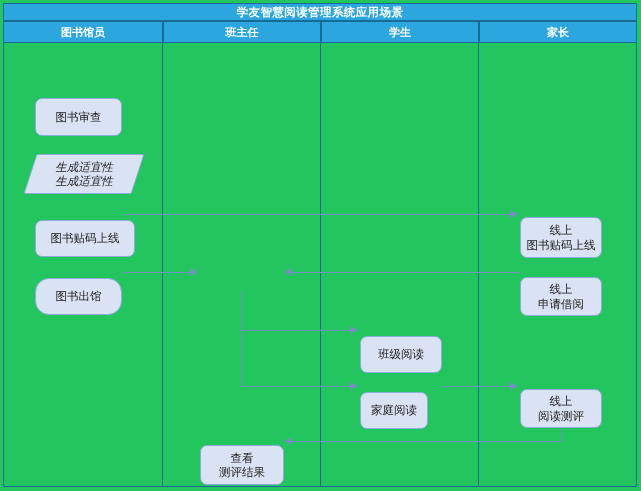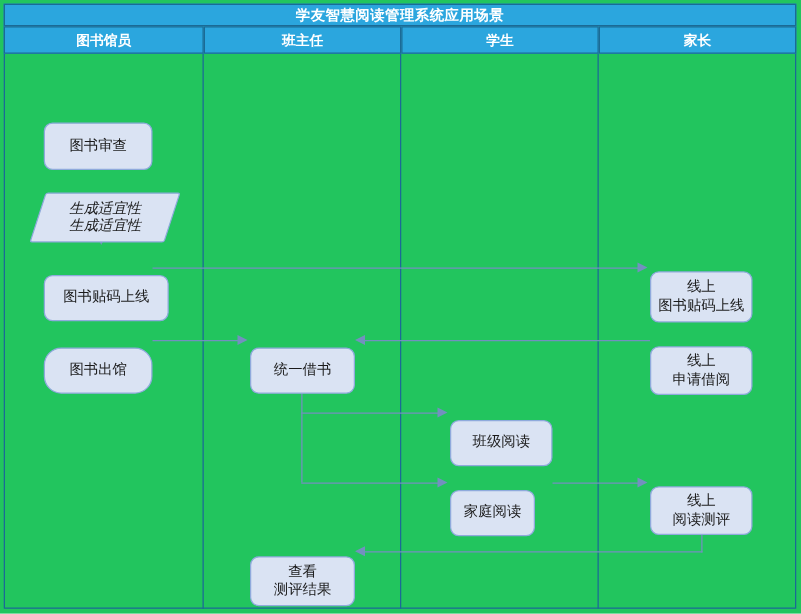--- a/index.html
+++ b/index.html
@@ -90,21 +90,20 @@
     <div class="para-txt">
       <div>生成适宜性</div>
       <div>生成适宜性</div>
     </div>
   </div>
 
   <div class="node" style="left:35px;top:196px;width:100px;height:37px;">图书贴码上线</div>
 
   <div class="node" style="left:35px;top:254px;width:87px;height:37px;border-radius:14px;">图书出馆</div>
 
-  <div class="node" style="left:200px;top:254px;width:84px;height:37px;">统一借书</div>
 
   <div class="node" style="left:360px;top:312px;width:82px;height:37px;">班级阅读</div>
 
   <div class="node" style="left:200px;top:421px;width:84px;height:40px;">
     <div>
       <div>查看</div>
       <div>测评结果</div>
     </div>
   </div>
 

